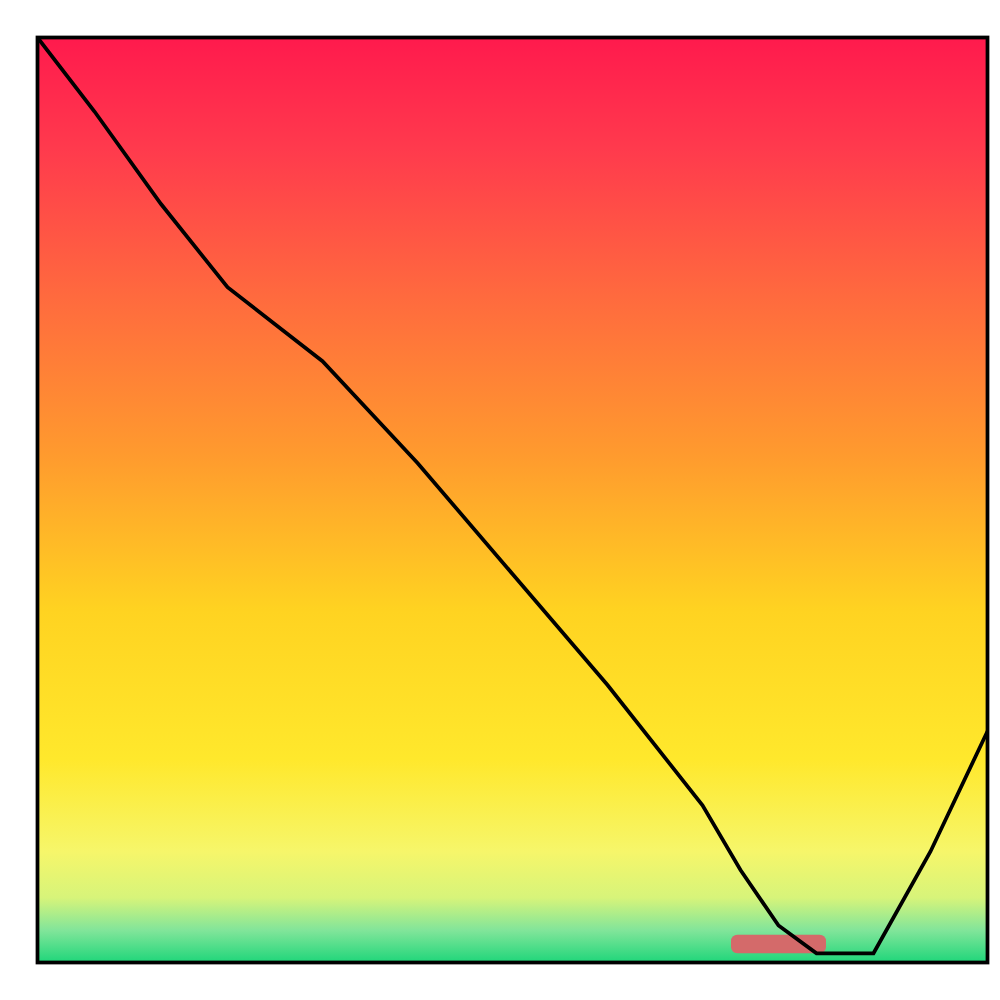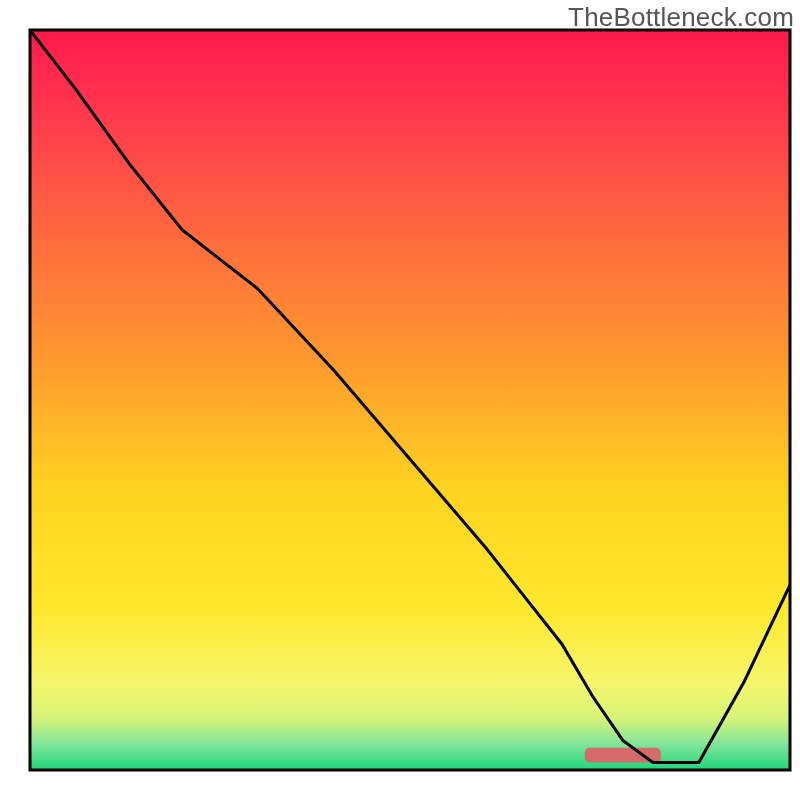--- a/index.html
+++ b/index.html
@@ -31,21 +31,20 @@
     top: 0;
     left: 0;
     width: 800px;
     height: 800px;
   }
 </style>
 </head>
 <body>
 
 <div class="container">
-  <div class="watermark">TheBottleneck.com</div>
 
   <svg class="plot" viewBox="0 0 800 800">
     <defs>
       <linearGradient id="bgGrad" x1="0" y1="0" x2="0" y2="1">
           <stop offset="0%" stop-color="#ff1a4d"></stop>
           <stop offset="12%" stop-color="#ff3a4d"></stop>
           <stop offset="28.000000000000004%" stop-color="#ff6a3e"></stop>
           <stop offset="45%" stop-color="#ff9a2e"></stop>
           <stop offset="62%" stop-color="#ffd321"></stop>
           <stop offset="78%" stop-color="#ffe82c"></stop>

